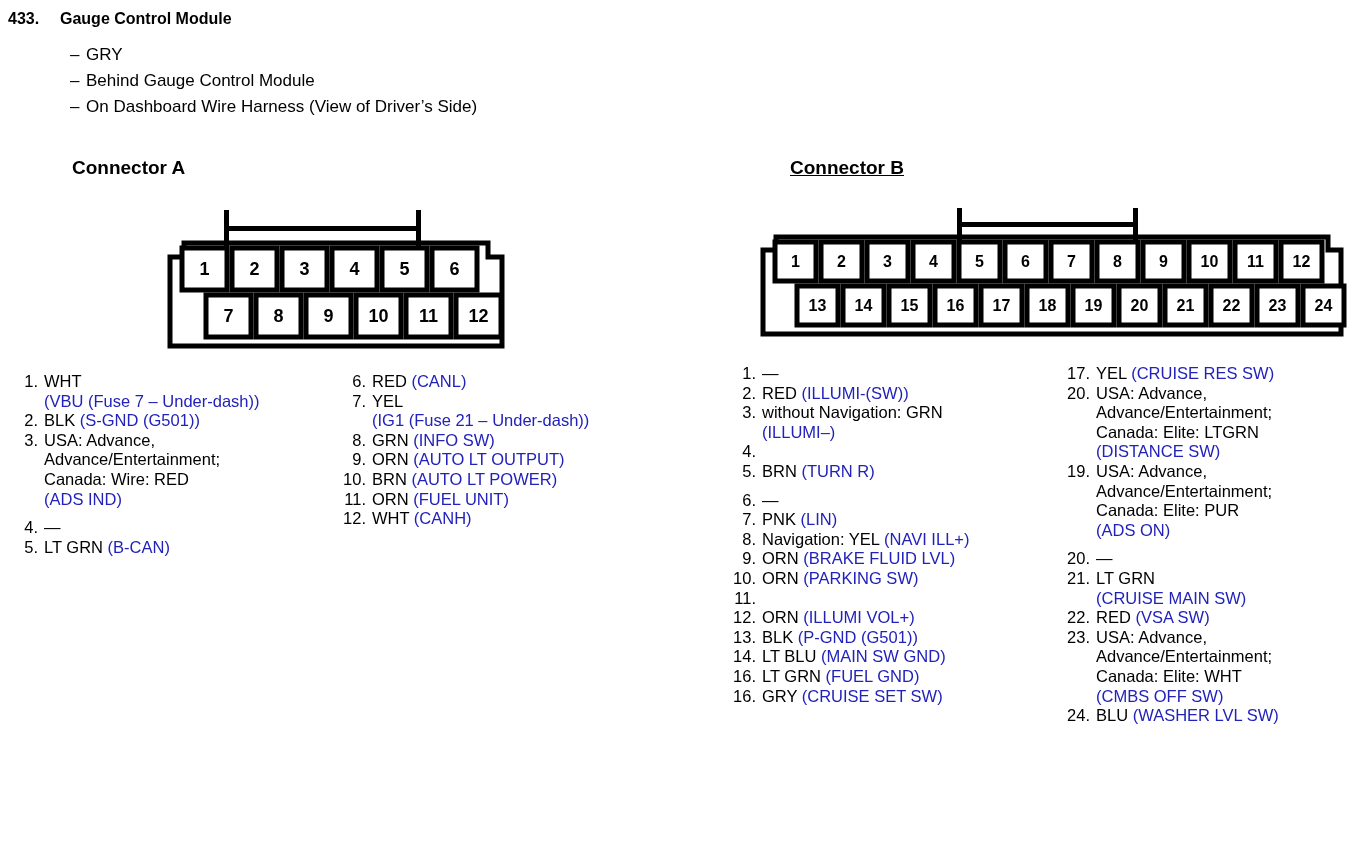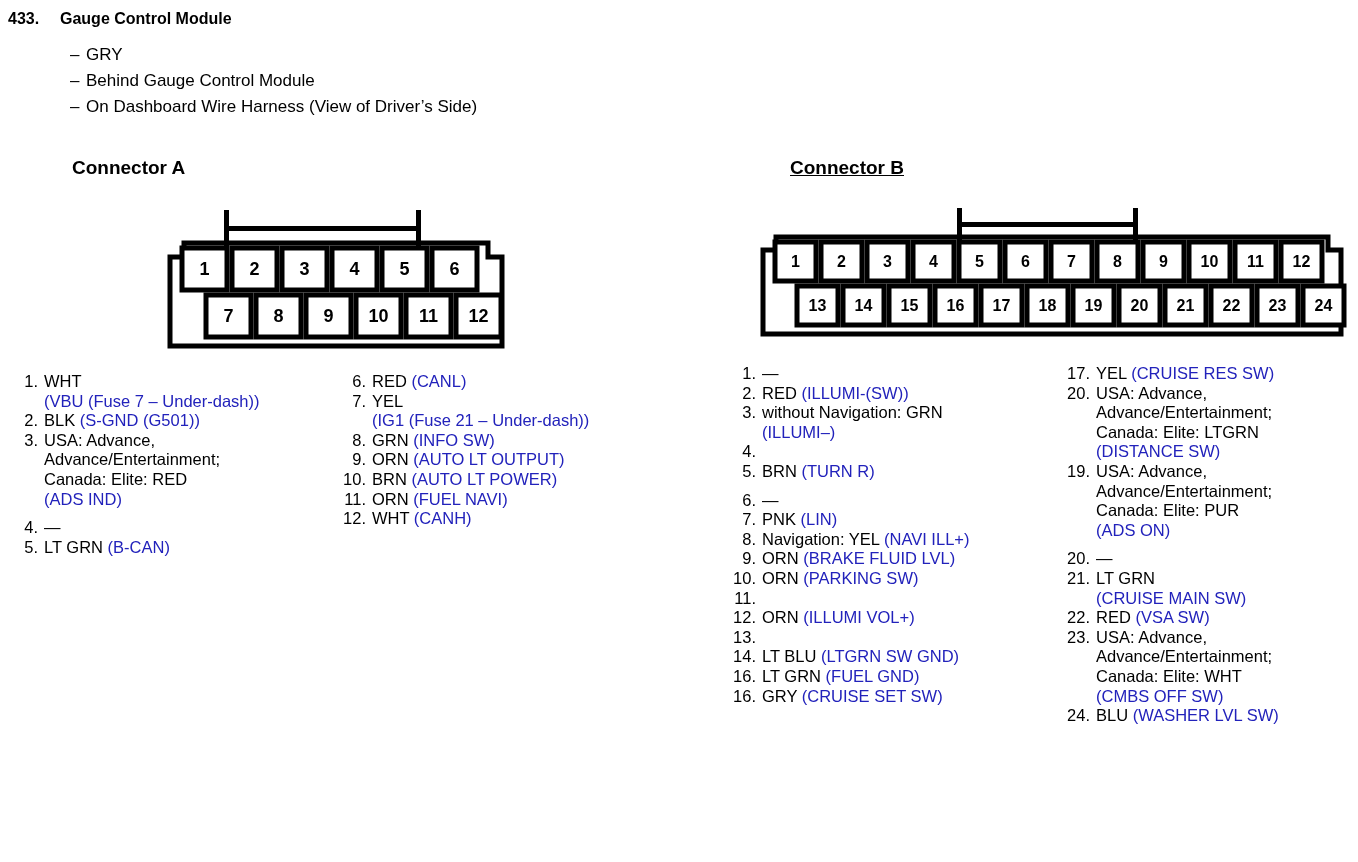--- a/index.html
+++ b/index.html
@@ -219,21 +219,21 @@
       <div class="pin-num">2.</div>
       <div class="pin-desc">
         <div class="pin-line"><span>BLK </span><span class="sig">(S-GND (G501))</span></div>
       </div>
     </div>
     <div class="pin-row">
       <div class="pin-num">3.</div>
       <div class="pin-desc">
         <div class="pin-line"><span>USA: Advance,</span></div>
         <div class="pin-line"><span>Advance/Entertainment;</span></div>
-        <div class="pin-line"><span>Canada: Elite: RED</span></div>
+        <div class="pin-line"><span>Canada: Wire: RED</span></div>
         <div class="pin-line"><span class="sig">(ADS IND)</span></div>
       </div>
     </div>
     <div class="gap-row"></div>
     <div class="pin-row">
       <div class="pin-num">4.</div>
       <div class="pin-desc">
         <div class="pin-line"><span>—</span></div>
       </div>
     </div>
@@ -272,21 +272,21 @@
     </div>
     <div class="pin-row">
       <div class="pin-num">10.</div>
       <div class="pin-desc">
         <div class="pin-line"><span>BRN </span><span class="sig">(AUTO LT POWER)</span></div>
       </div>
     </div>
     <div class="pin-row">
       <div class="pin-num">11.</div>
       <div class="pin-desc">
-        <div class="pin-line"><span>ORN </span><span class="sig">(FUEL NAVI)</span></div>
+        <div class="pin-line"><span>ORN </span><span class="sig">(FUEL UNIT)</span></div>
       </div>
     </div>
     <div class="pin-row">
       <div class="pin-num">12.</div>
       <div class="pin-desc">
         <div class="pin-line"><span>WHT </span><span class="sig">(CANH)</span></div>
       </div>
     </div>
   </div>
 <div class="pinlist w-wide" id="listB1">
@@ -353,25 +353,28 @@
       <div class="pin-num">11.</div>
     </div>
     <div class="pin-row">
       <div class="pin-num">12.</div>
       <div class="pin-desc">
         <div class="pin-line"><span>ORN </span><span class="sig">(ILLUMI VOL+)</span></div>
       </div>
     </div>
     <div class="pin-row">
       <div class="pin-num">13.</div>
+      <div class="pin-desc">
+        <div class="pin-line"><span>BLK </span><span class="sig">(P-GND (G501))</span></div>
+      </div>
     </div>
     <div class="pin-row">
       <div class="pin-num">14.</div>
       <div class="pin-desc">
-        <div class="pin-line"><span>LT BLU </span><span class="sig">(LTGRN SW GND)</span></div>
+        <div class="pin-line"><span>LT BLU </span><span class="sig">(MAIN SW GND)</span></div>
       </div>
     </div>
     <div class="pin-row">
       <div class="pin-num">16.</div>
       <div class="pin-desc">
         <div class="pin-line"><span>LT GRN </span><span class="sig">(FUEL GND)</span></div>
       </div>
     </div>
     <div class="pin-row">
       <div class="pin-num">16.</div>

